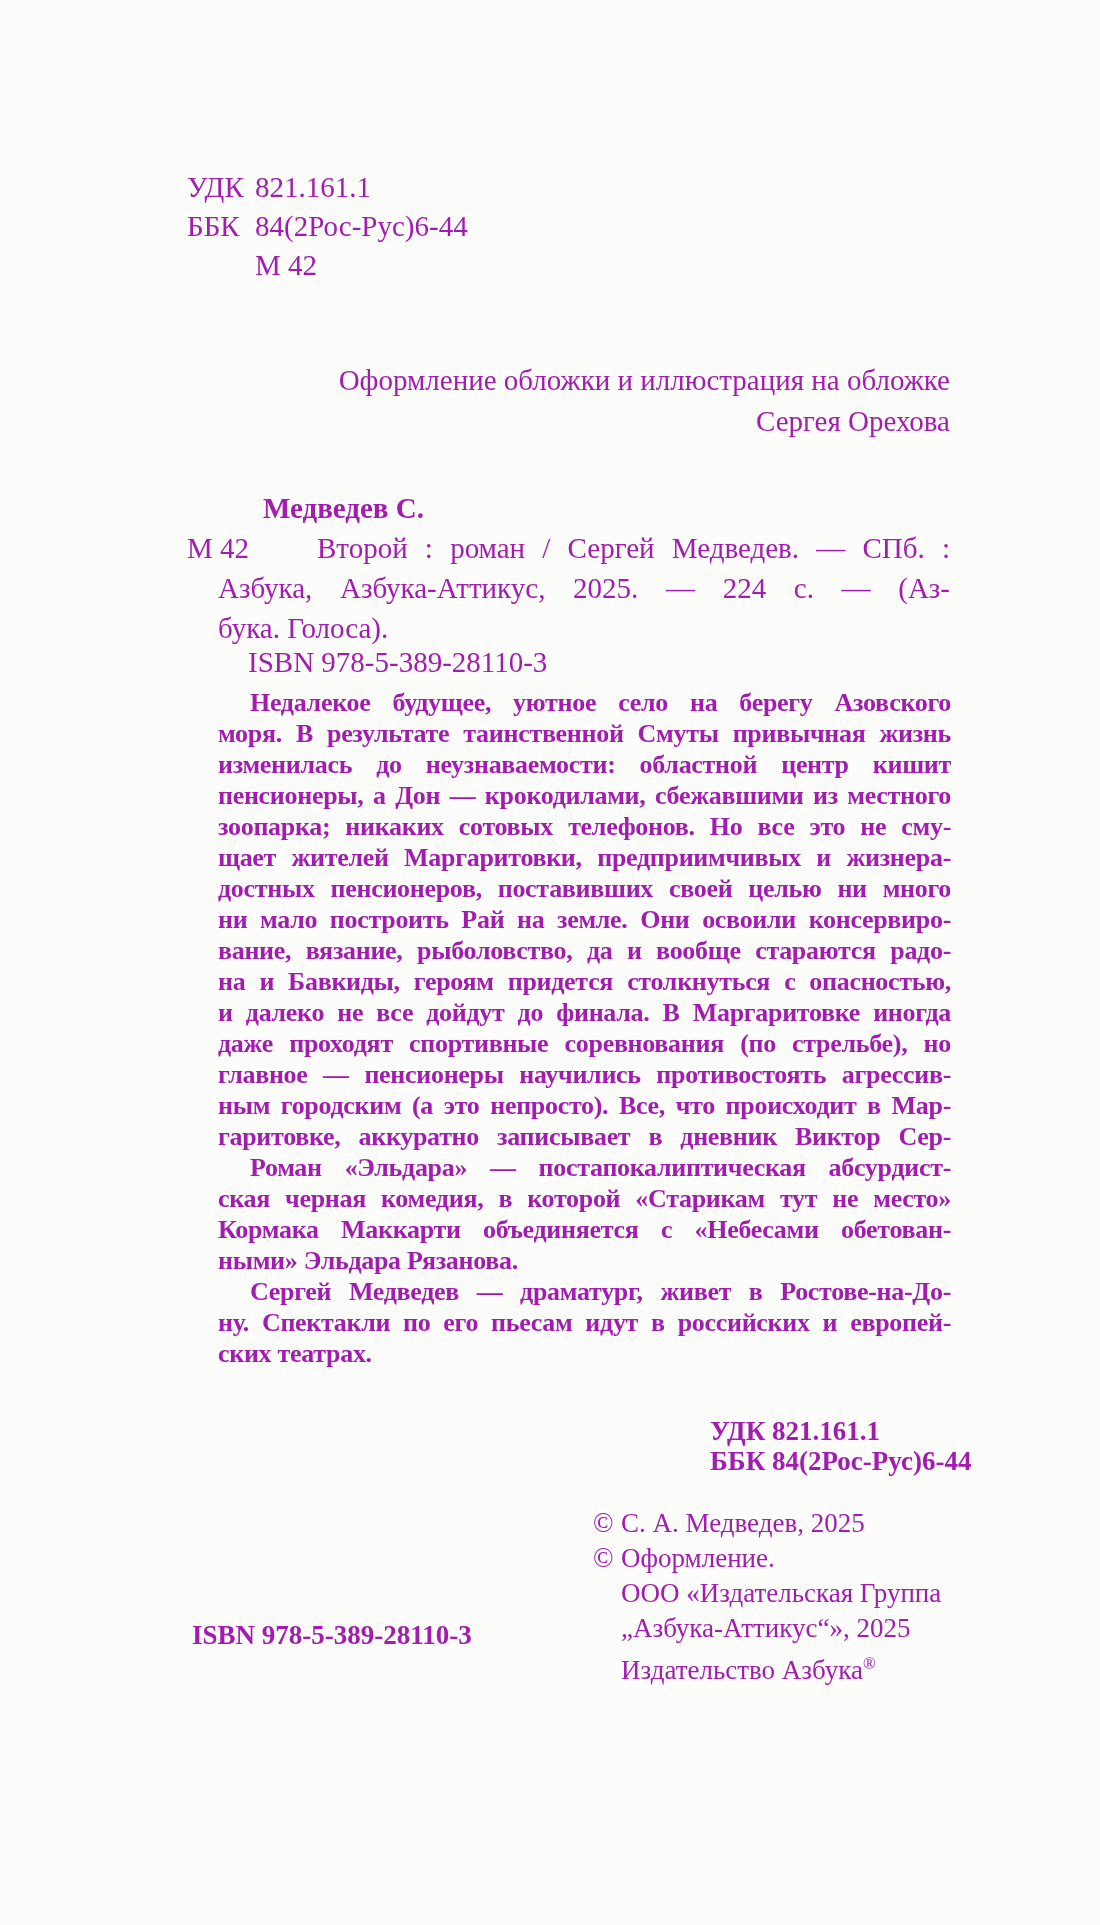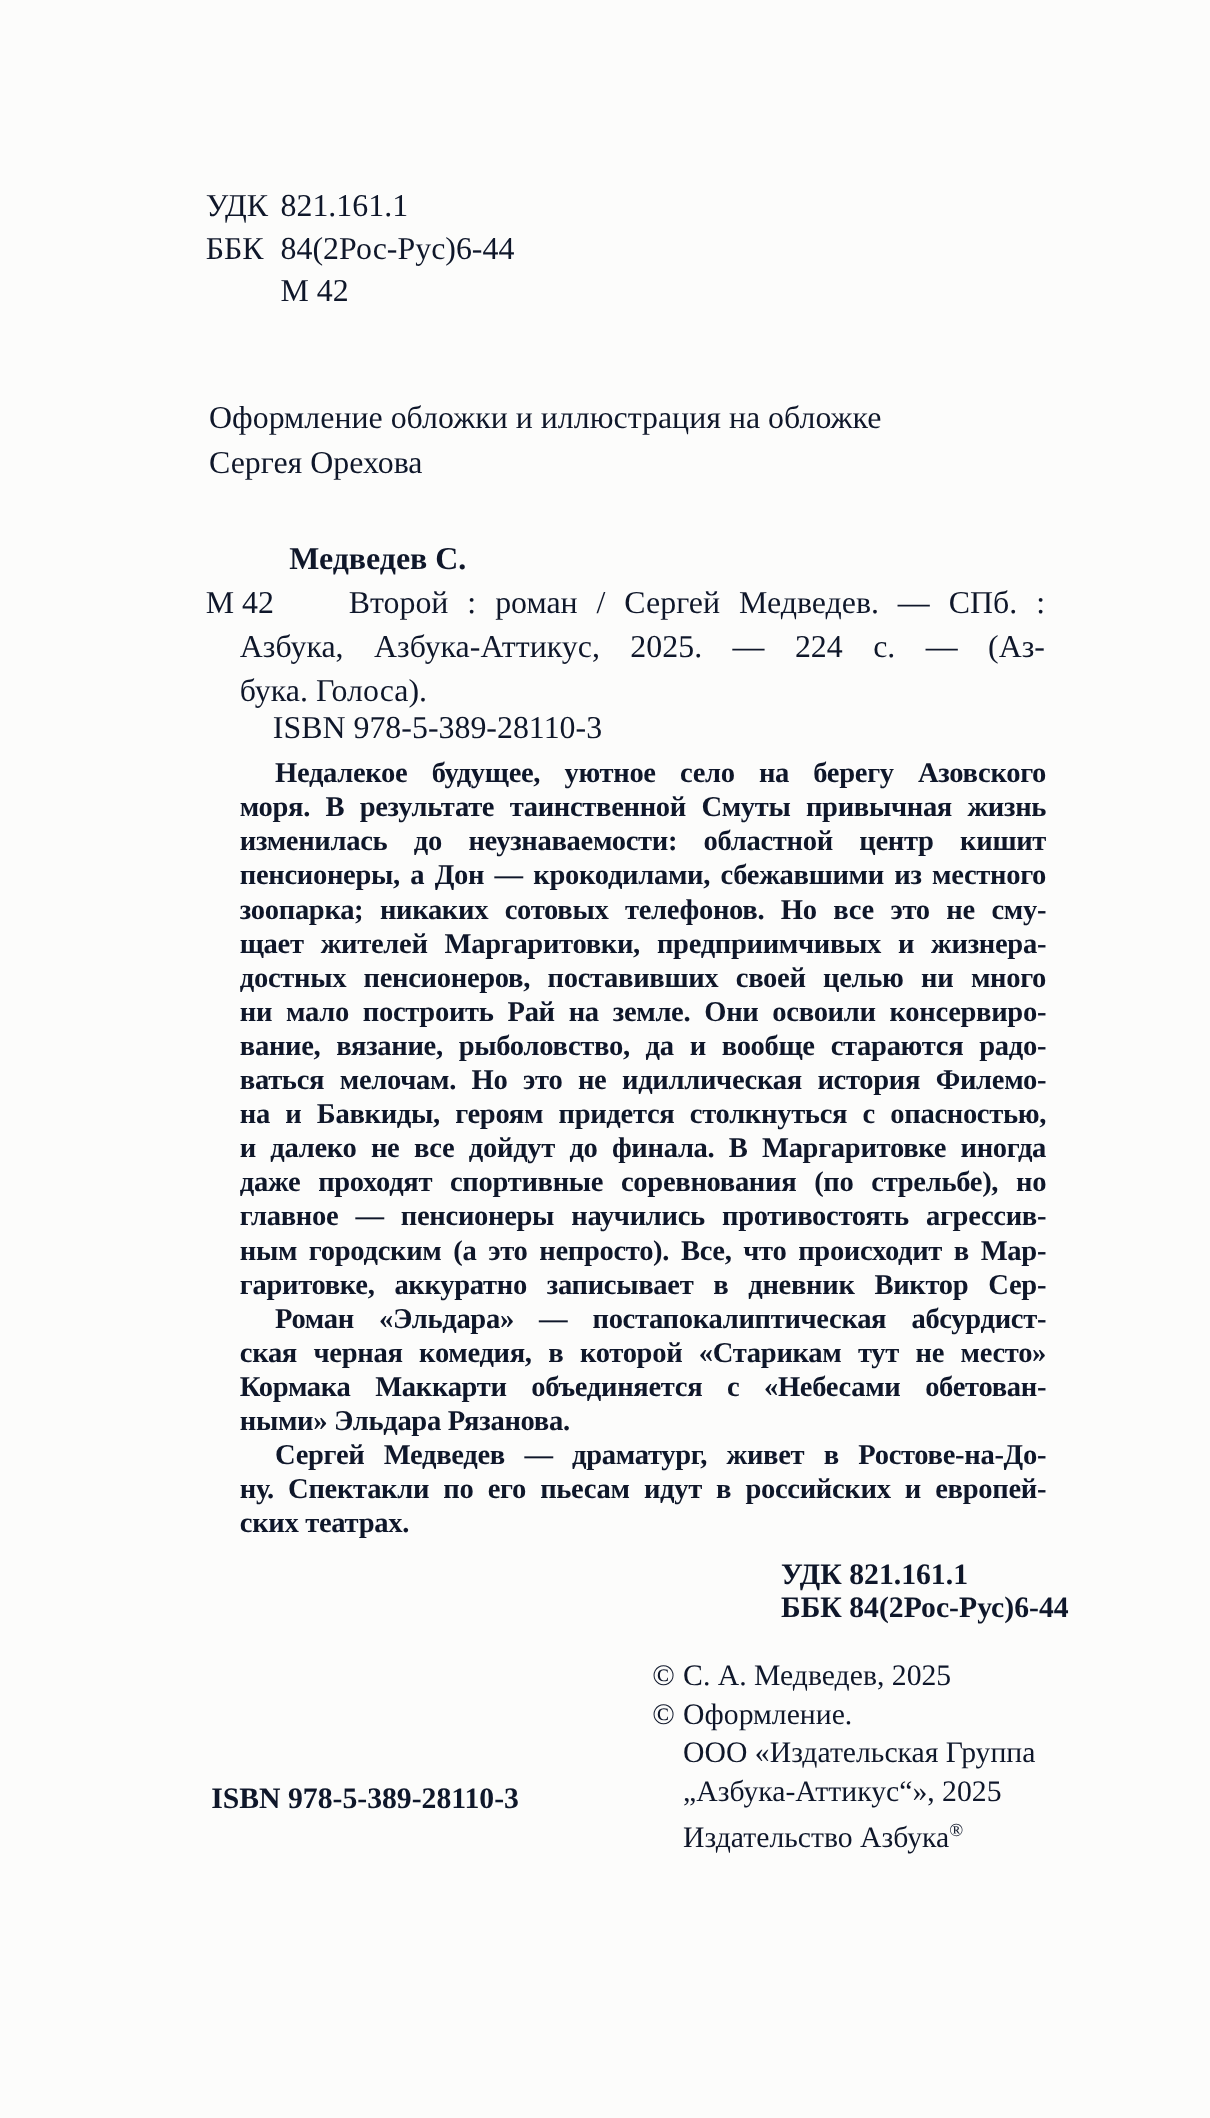--- a/index.html
+++ b/index.html
@@ -1,31 +1,31 @@
 <!DOCTYPE html>
 <html><head>
 <meta charset="utf-8">
 <style>
   html,body { margin:0; padding:0; background:#e8e8e6; }
   .page {
     position:relative; width:1100px; height:1925px;
     background:#fcfcfb;
     font-family:"Liberation Serif","DejaVu Serif",serif;
-    color:#0f172a;
+    color:#a21caf;
     overflow:hidden;
   }
   .abs { position:absolute; }
 
   
   #top-codes { left:187px; top:168px; font-size:29px; line-height:39px; }
   .code-label { display:inline-block; width:68px; }
   #top-author-code { margin-left:68px; }
 
   
-  #cover-credit { left:190px; top:360px; width:760px; text-align:left; font-size:29px; line-height:41px; }
+  #cover-credit { left:190px; top:360px; width:760px; text-align:right; font-size:29px; line-height:41px; }
 
   
   #author-heading { left:263px; top:492px; font-size:29px; font-weight:bold; }
 
   
   #catalog-card { left:187px; top:528px; width:763px; font-size:29px; line-height:40px; }
   #bib-code { position:absolute; left:0; top:0; }
   #bib-lines { margin-left:31px; }
   #bib-lines .line:first-child { text-indent:99px; }
 
@@ -86,21 +86,20 @@
       <div class="paragraph">
         <div class="line jline">Недалекое будущее, уютное село на берегу Азовского</div>
         <div class="line jline">моря. В результате таинственной Смуты привычная жизнь</div>
         <div class="line jline">изменилась до неузнаваемости: областной центр кишит</div>
         <div class="line jline">пенсионеры, а Дон — крокодилами, сбежавшими из местного</div>
         <div class="line jline">зоопарка; никаких сотовых телефонов. Но все это не сму-</div>
         <div class="line jline">щает жителей Маргаритовки, предприимчивых и жизнера-</div>
         <div class="line jline">достных пенсионеров, поставивших своей целью ни много</div>
         <div class="line jline">ни мало построить Рай на земле. Они освоили консервиро-</div>
         <div class="line jline">вание, вязание, рыболовство, да и вообще стараются радо-</div>
-        <div class="line jline">ваться мелочам. Но это не идиллическая история Филемо-</div>
         <div class="line jline">на и Бавкиды, героям придется столкнуться с опасностью,</div>
         <div class="line jline">и далеко не все дойдут до финала. В Маргаритовке иногда</div>
         <div class="line jline">даже проходят спортивные соревнования (по стрельбе), но</div>
         <div class="line jline">главное — пенсионеры научились противостоять агрессив-</div>
         <div class="line jline">ным городским (а это непросто). Все, что происходит в Мар-</div>
         <div class="line jline">гаритовке, аккуратно записывает в дневник Виктор Сер-</div>
       </div>
       <div class="paragraph">
         <div class="line jline">Роман «Эльдара» — постапокалиптическая абсурдист-</div>
         <div class="line jline">ская черная комедия, в которой «Старикам тут не место»</div>

